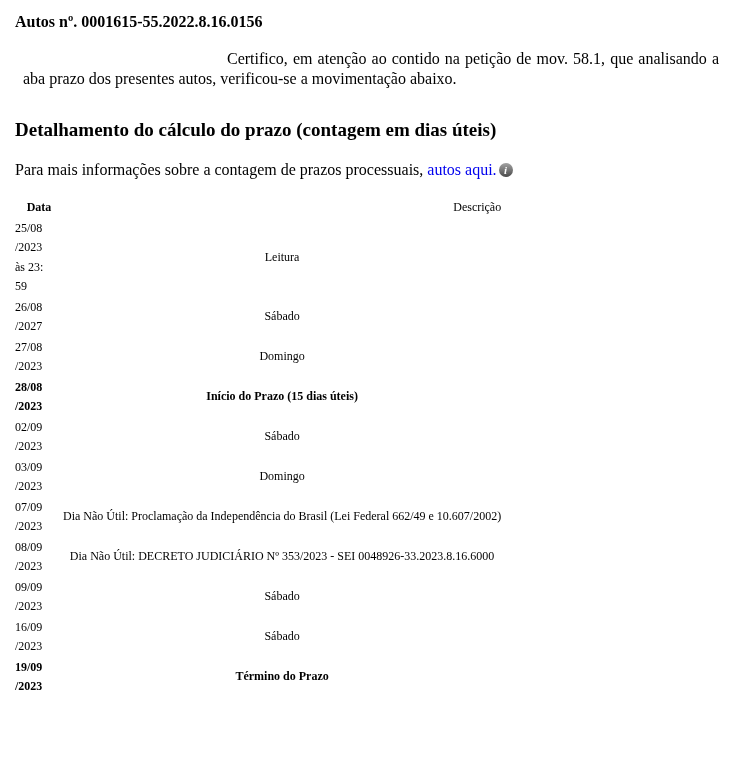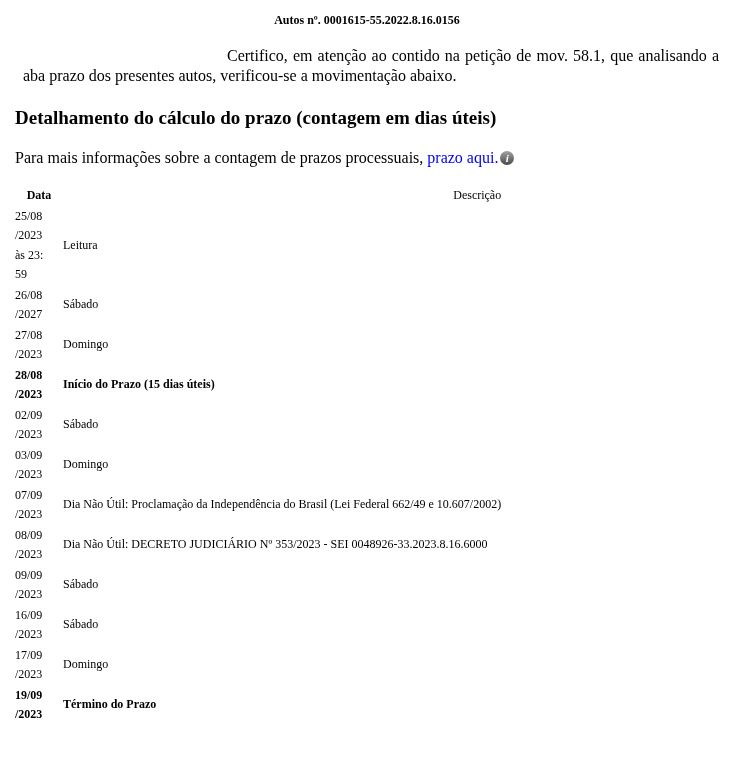--- a/index.html
+++ b/index.html
@@ -13,35 +13,35 @@
     color: #000000;
     font-family: "Liberation Serif", "DejaVu Serif", serif;
     font-size: 16px;
   }
   .doc {
     padding: 6px 16px 10px 15px;
     box-sizing: border-box;
     width: 735px;
   }
   .autos-title {
-    font-size: 12px;
+    font-size: 16px;
     font-weight: bold;
-    text-align: center;
+    text-align: left;
     margin: 7px 0 0 0;
   }
   .cert-paragraph {
     margin: 18px 0 0 8px;
     text-indent: 204px;
     text-align: justify;
     line-height: 20px;
   }
   .section-heading {
     font-size: 19px;
     font-weight: bold;
-    margin: 21px 0 0 0;
+    margin: 30px 0 0 0;
     line-height: 22px;
   }
   .info-line {
     margin: 19px 0 0 0;
     line-height: 20px;
   }
   .info-link {
     color: #0000ee;
     text-decoration: none;
     cursor: pointer;
@@ -89,37 +89,38 @@
   td.date {
     width: 48px;
     max-width: 48px;
     white-space: pre-line;
     vertical-align: middle;
     padding-left: 3px;
   }
   td.desc {
     padding-left: 7px;
     vertical-align: middle;
+    text-align: center;
   }
   tr.bold td {
     font-weight: bold;
   }
 </style>
 </head>
 <body>
 
 <div class="doc">
 
   <h1 class="autos-title">Autos nº. 0001615-55.2022.8.16.0156</h1>
 
   <p class="cert-paragraph">Certifico, em atenção ao contido na petição de mov. 58.1, que analisando a aba prazo dos presentes autos, verificou-se a movimentação abaixo.</p>
 
   <h2 class="section-heading">Detalhamento do cálculo do prazo (contagem em dias úteis)</h2>
 
-  <p class="info-line"><span>Para mais informações sobre a contagem de prazos processuais, </span><a class="info-link" href="#">prazo aqui.</a><span class="info-icon">i</span></p>
+  <p class="info-line"><span>Para mais informações sobre a contagem de prazos processuais, </span><a class="info-link" href="#">autos aqui.</a><span class="info-icon">i</span></p>
 
   <table class="prazo-table">
     <thead>
       <tr>
         <th class="th-data">Data</th>
         <th class="th-desc">Descrição</th>
       </tr>
     </thead>
     <tbody>
         <tr>
@@ -167,25 +168,20 @@
         <tr>
     <td class="date">09/09
 /2023</td>
     <td class="desc">Sábado</td>
   </tr>
         <tr>
     <td class="date">16/09
 /2023</td>
     <td class="desc">Sábado</td>
   </tr>
-        <tr>
-    <td class="date">17/09
-/2023</td>
-    <td class="desc">Domingo</td>
-  </tr>
         <tr class="bold">
     <td class="date">19/09
 /2023</td>
     <td class="desc">Término do Prazo</td>
   </tr>
       </tbody>
   </table>
 
 </div>
 

